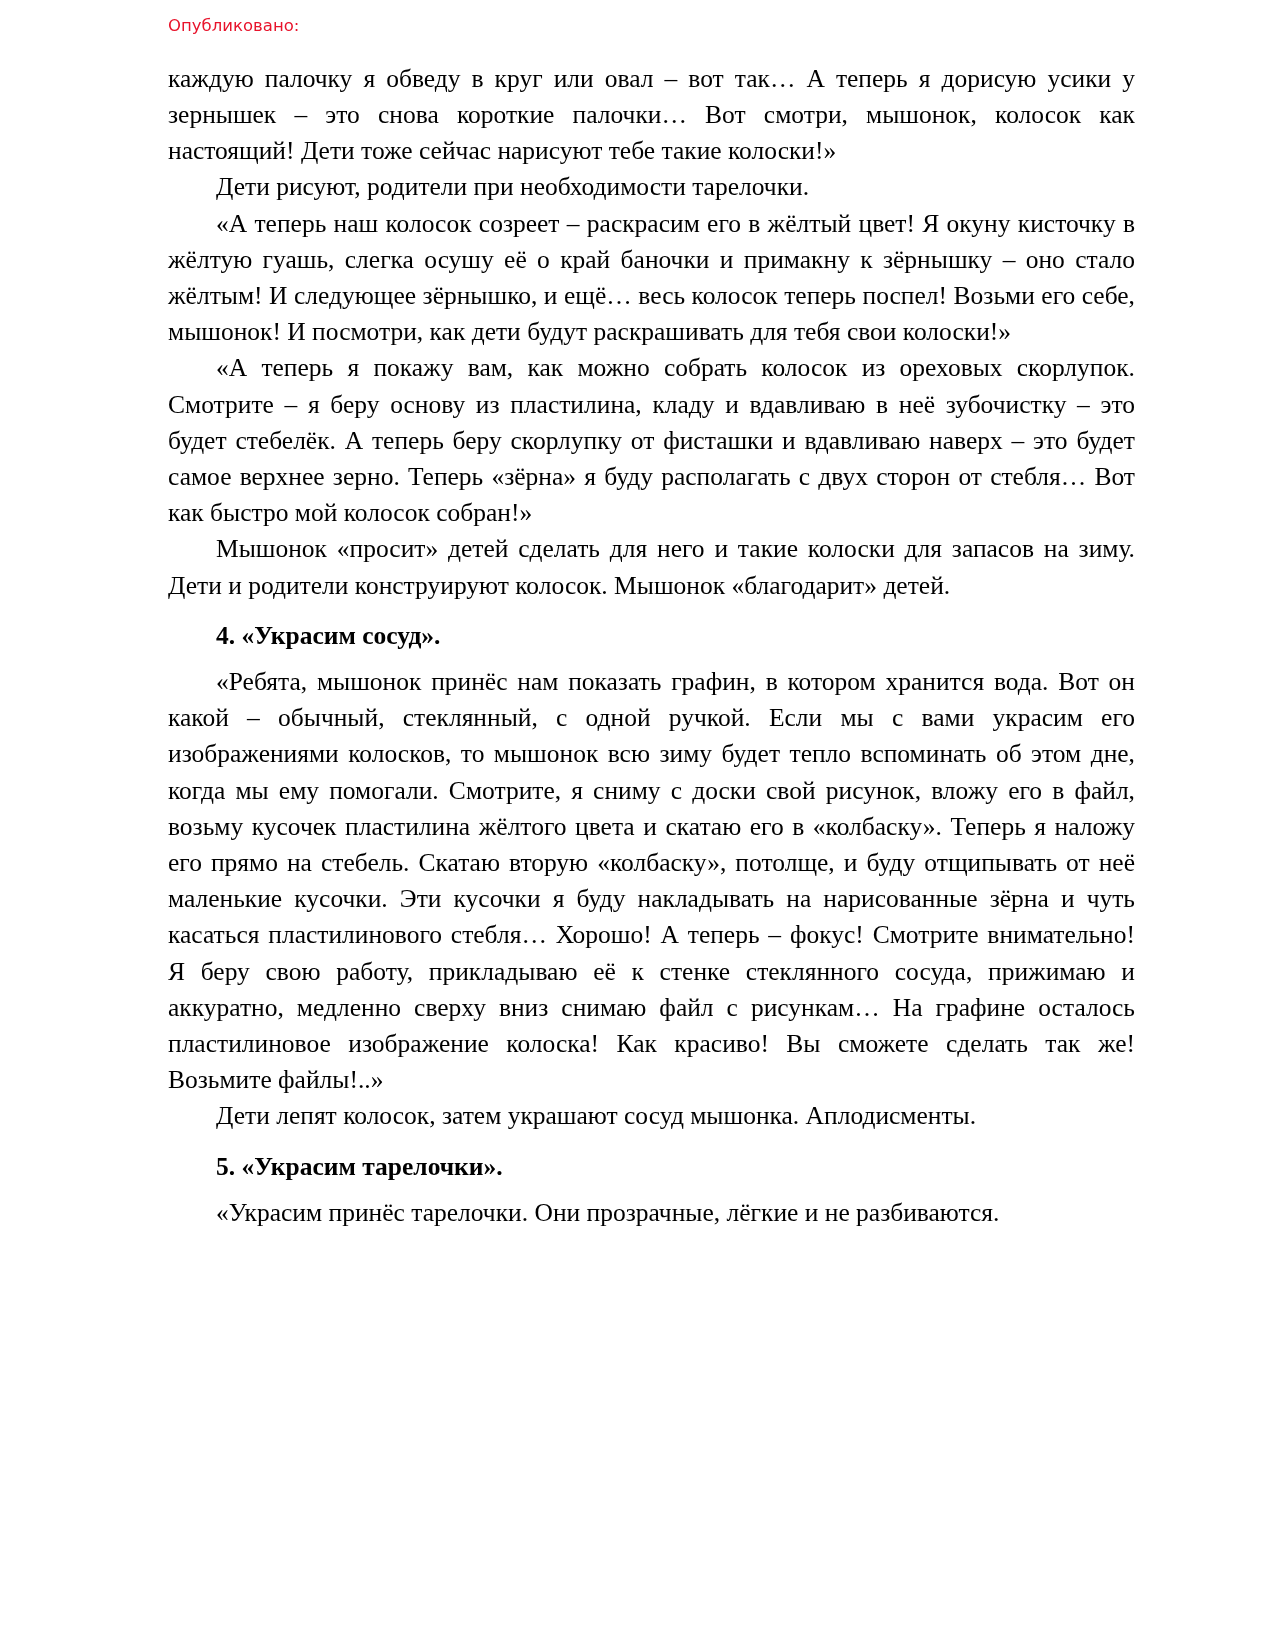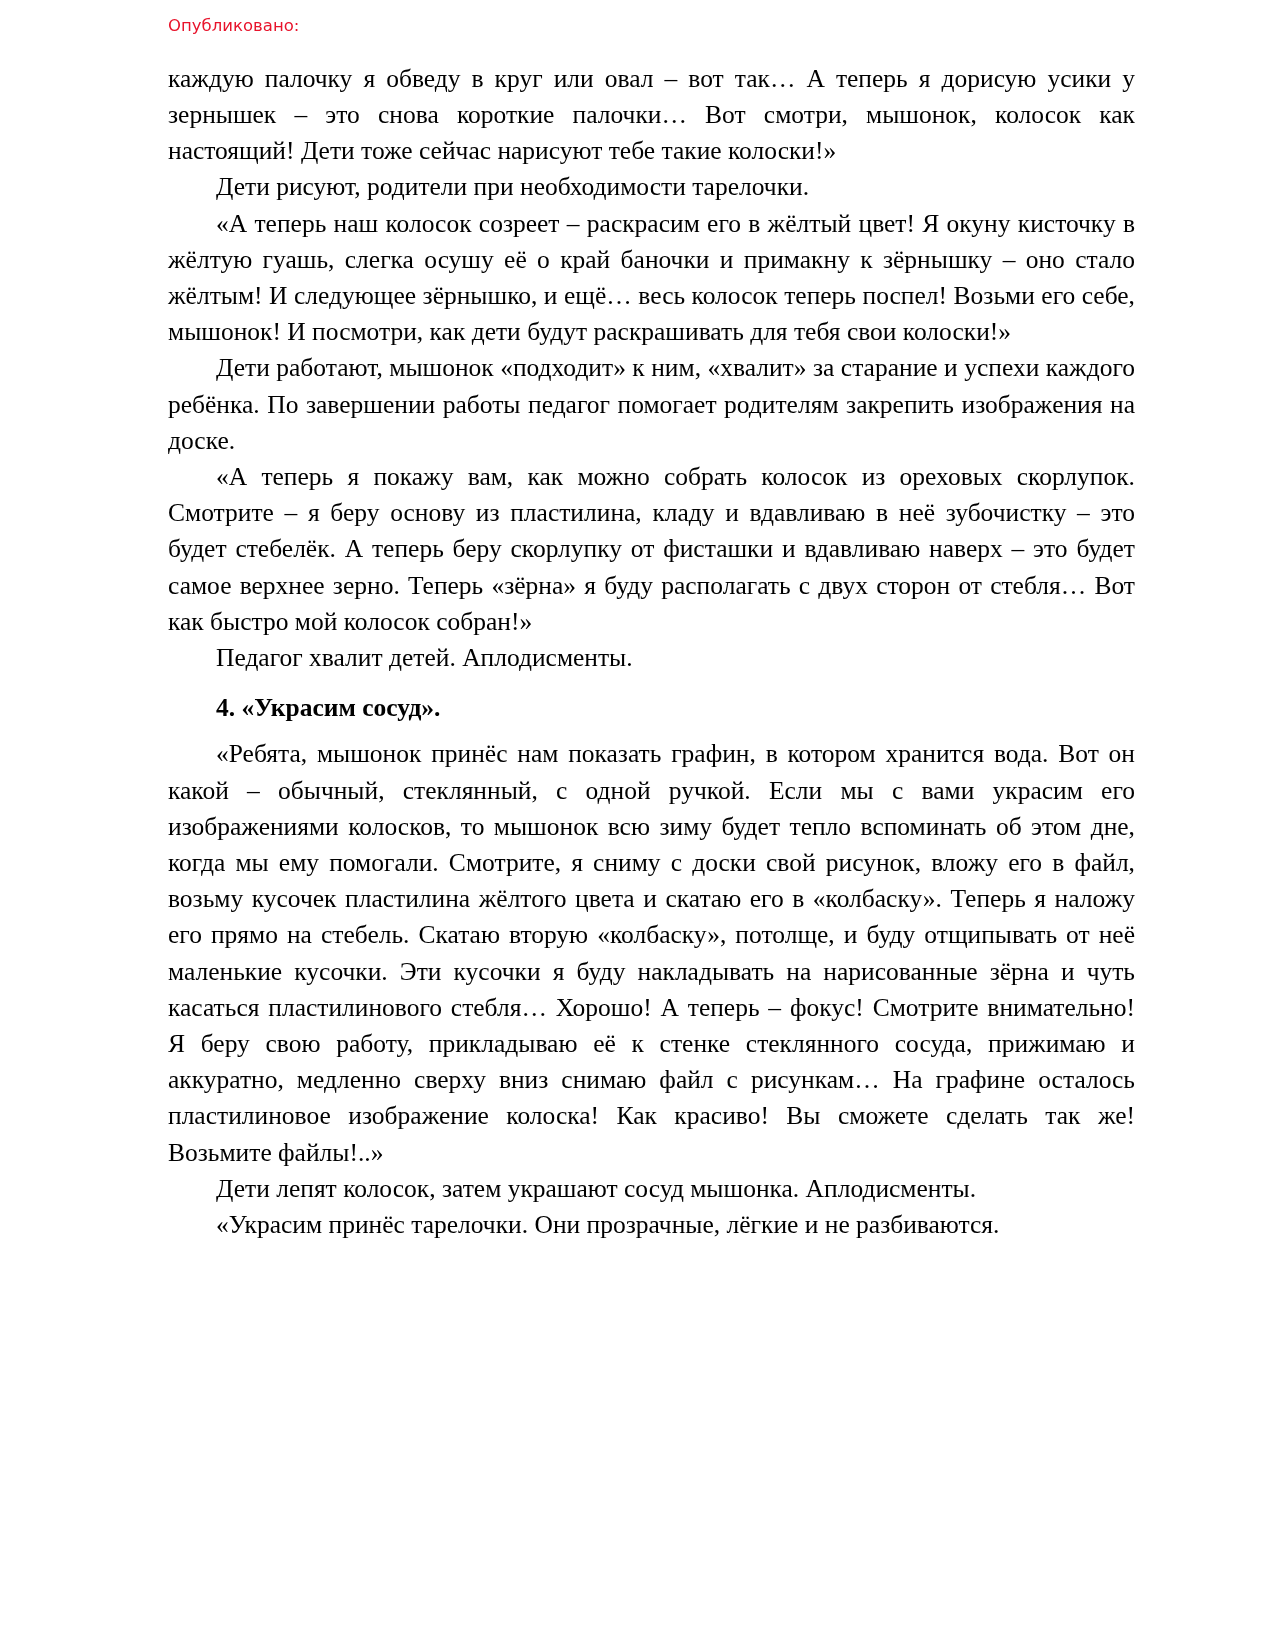--- a/index.html
+++ b/index.html
@@ -72,26 +72,26 @@
     <div class="header-line-1">Опубликовано:</div>
   </div>
 
   <div class="body-text">
 
     <p class="para no-indent">каждую палочку я обведу в круг или овал – вот так… А теперь я дорисую усики у зернышек – это снова короткие палочки… Вот смотри, мышонок, колосок как настоящий! Дети тоже сейчас нарисуют тебе такие колоски!»</p>
     <p class="para">Дети рисуют, родители при необходимости тарелочки.</p>
 
 
     <p class="para">«А теперь наш колосок созреет – раскрасим его в жёлтый цвет! Я окуну кисточку в жёлтую гуашь, слегка осушу её о край баночки и примакну к зёрнышку – оно стало жёлтым! И следующее зёрнышко, и ещё… весь колосок теперь поспел! Возьми его себе, мышонок! И посмотри, как дети будут раскрашивать для тебя свои колоски!»</p>
-    <p class="para">Дети работают, мышонок «подходит» к ним, «хвалит» за старание и успехи каждого ребёнка. По завершении работы педагог помогает родителям закрепить изображения на доске.</p>
     <p class="para">«А теперь я покажу вам, как можно собрать колосок из ореховых скорлупок. Смотрите – я беру основу из пластилина, кладу и вдавливаю в неё зубочистку – это будет стебелёк. А теперь беру скорлупку от фисташки и вдавливаю наверх – это будет самое верхнее зерно. Теперь «зёрна» я буду располагать с двух сторон от стебля… Вот как быстро мой колосок собран!»</p>
-    <p class="para">Педагог хвалит детей. Аплодисменты.</p>
+    <p class="para">Мышонок «просит» детей сделать для него и такие колоски для запасов на зиму. Дети и родители конструируют колосок. Мышонок «благодарит» детей.</p>
 
     <p class="heading">4. «Украсим сосуд».</p>
 
     <p class="para">«Ребята, мышонок принёс нам показать графин, в котором хранится вода. Вот он какой – обычный, стеклянный, с одной ручкой. Если мы с вами украсим его изображениями колосков, то мышонок всю зиму будет тепло вспоминать об этом дне, когда мы ему помогали. Смотрите, я сниму с доски свой рисунок, вложу его в файл, возьму кусочек пластилина жёлтого цвета и скатаю его в «колбаску». Теперь я наложу его прямо на стебель. Скатаю вторую «колбаску», потолще, и буду отщипывать от неё маленькие кусочки. Эти кусочки я буду накладывать на нарисованные зёрна и чуть касаться пластилинового стебля… Хорошо! А теперь – фокус! Смотрите внимательно! Я беру свою работу, прикладываю её к стенке стеклянного сосуда, прижимаю и аккуратно, медленно сверху вниз снимаю файл с рисункам… На графине осталось пластилиновое изображение колоска! Как красиво! Вы сможете сделать так же! Возьмите файлы!..»</p>
     <p class="para">Дети лепят колосок, затем украшают сосуд мышонка. Аплодисменты.</p>
 
+    <p class="heading">5. «Украсим тарелочки».</p>
 
     <p class="para">«Украсим принёс тарелочки. Они прозрачные, лёгкие и не разбиваются.</p>
 
   </div>
 </div>
 
 </body></html>

